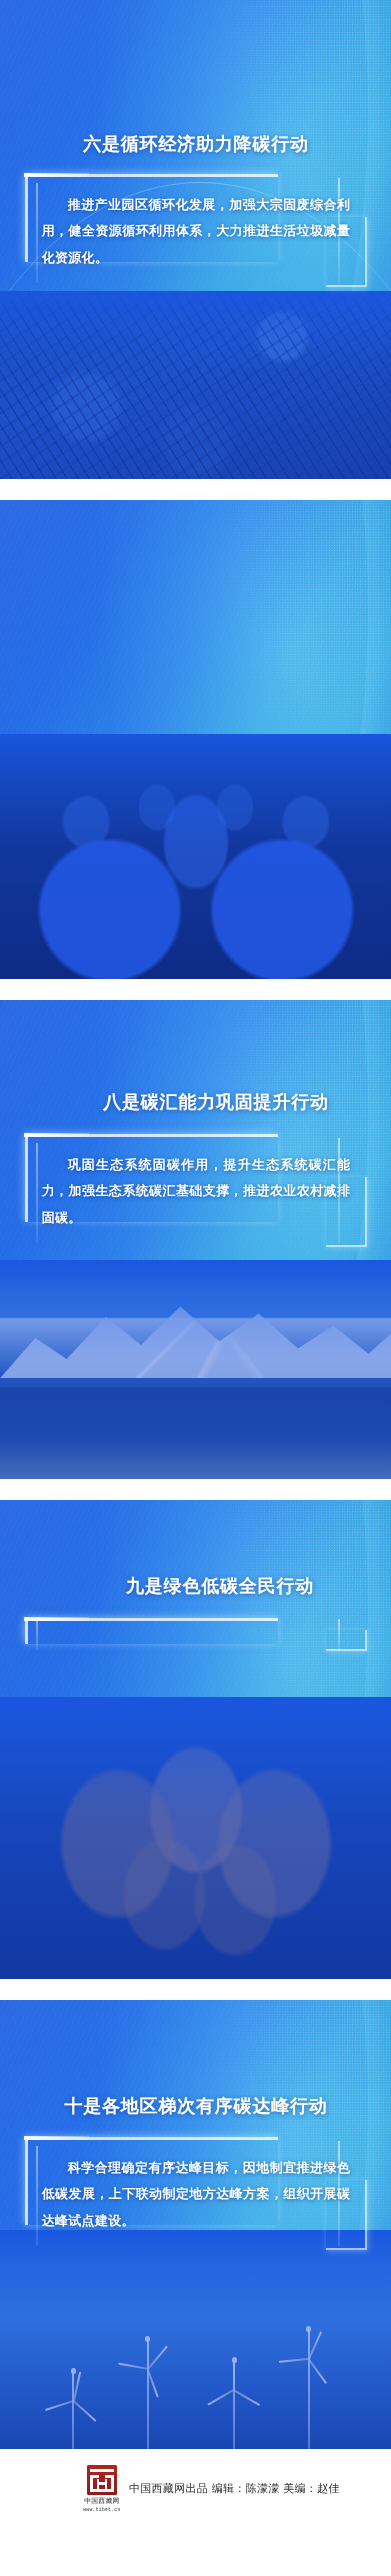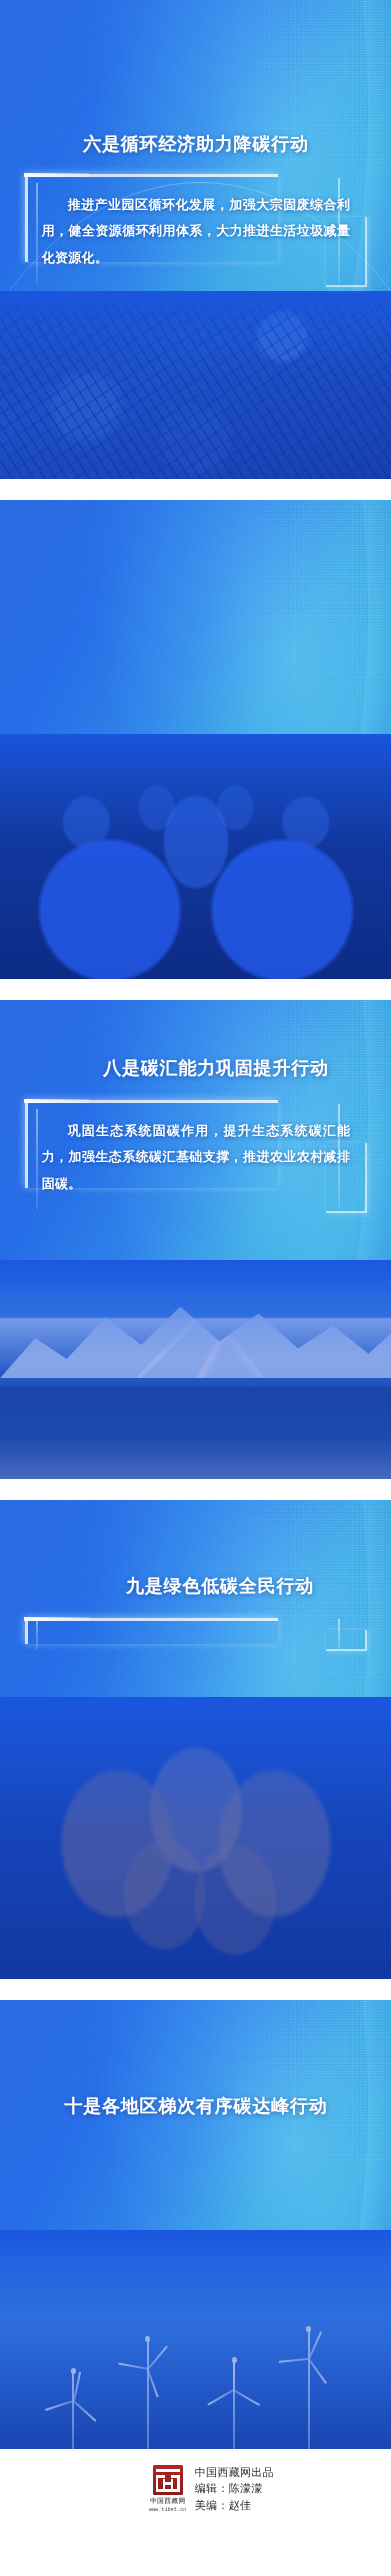--- a/index.html
+++ b/index.html
@@ -248,21 +248,21 @@
   .p1 .panel-title { padding-top:134px; }
   .p1 .text-frame  { margin-top:18px; }
   .p1 .photo { height:188px; }
 
   .p2 { height:479px; }
   .p2 .panel-title { padding-top:104px; }
   .p2 .text-frame  { margin-top:21px; }
   .p2 .photo { height:245px; }
 
   .p3 { height:479px; }
-  .p3 .panel-title { padding-top:58px;margin-left:40px; }
+  .p3 .panel-title { padding-top:92px;margin-left:40px; }
   .p3 .text-frame  { margin-top:20px; }
   .p3 .photo { height:219px; }
 
   .p4 { height:479px; }
   .p4 .panel-title { padding-top:76px;margin-left:48px; }
   .p4 .text-frame  { margin-top:20px; }
   .p4 .photo { height:282px; }
 
   .p5 { height:449px; }
   .p5 .panel-title { padding-top:96px; }
@@ -296,21 +296,21 @@
   .g2 { left:3.1px;  top:10px; width:9.4px; height:2.6px; }
   .g3 { left:18px; top:10px; width:9.4px; height:2.6px; }
   .g4 { left:3.1px;  top:10px; width:2.6px;  height:16.7px; }
   .g5 { left:24.5px; top:10px; width:2.6px;  height:16.7px; }
   .g6 { left:10px; top:13.6px; width:2.6px;  height:13px; }
   .g7 { left:18px; top:13.6px; width:2.6px;  height:13px; }
   .g8 { left:10px; top:17px; width:10.4px; height:2.6px; }
   .g9 { left:3.1px;  top:24px; width:24px; height:2.6px; }
   .logo-name { font-size:6.8px; color:#2b2b2b; letter-spacing:0.3px; line-height:1.1; }
   .logo-url  { font-size:4.7px; color:#333333; letter-spacing:0.3px; font-family:"Liberation Mono","DejaVu Sans Mono",monospace; }
-  .credits { display:flex; flex-direction:column; justify-content:center; gap:3.7px; }
+  .credits { display:flex; flex-direction:row; justify-content:center; gap:3.7px; }
   .credit-line { font-size:11px; color:#2c2c2c; line-height:1.15; letter-spacing:0.3px; }
 </style>
 </head>
 <body>
 
 <div class="poster">
 
   <section class="panel p1">
     <div class="bg-base"></div>
     <div class="bg-arc"></div>
@@ -418,20 +418,27 @@
           <span class="mast"></span>
             <span class="hub"></span>
           <span class="blade" style="transform:rotate(24deg);"></span>
           <span class="blade" style="transform:rotate(144deg);"></span>
           <span class="blade" style="transform:rotate(264deg);"></span>
         </div>
       </div>
     </div>
     <div class="content">
       <h2 class="panel-title">十是各地区梯次有序碳达峰行动</h2>
+      <div class="text-frame">
+        <span class="corner corner-tl"></span>
+        <span class="corner corner-br"></span>
+        <span class="frame-line-r"></span>
+        <span class="frame-line-l"></span>
+        <p class="panel-body">科学合理确定有序达峰目标，因地制宜推进绿色低碳发展，上下联动制定地方达峰方案，组织开展碳达峰试点建设。</p>
+      </div>
     </div>
   </section>
 
   <footer class="footer">
     <div class="logo-block">
       <div class="logo-seal">
         <span class="g g1"></span>
           <span class="g g2"></span>
           <span class="g g3"></span>
         <span class="g g4"></span>

